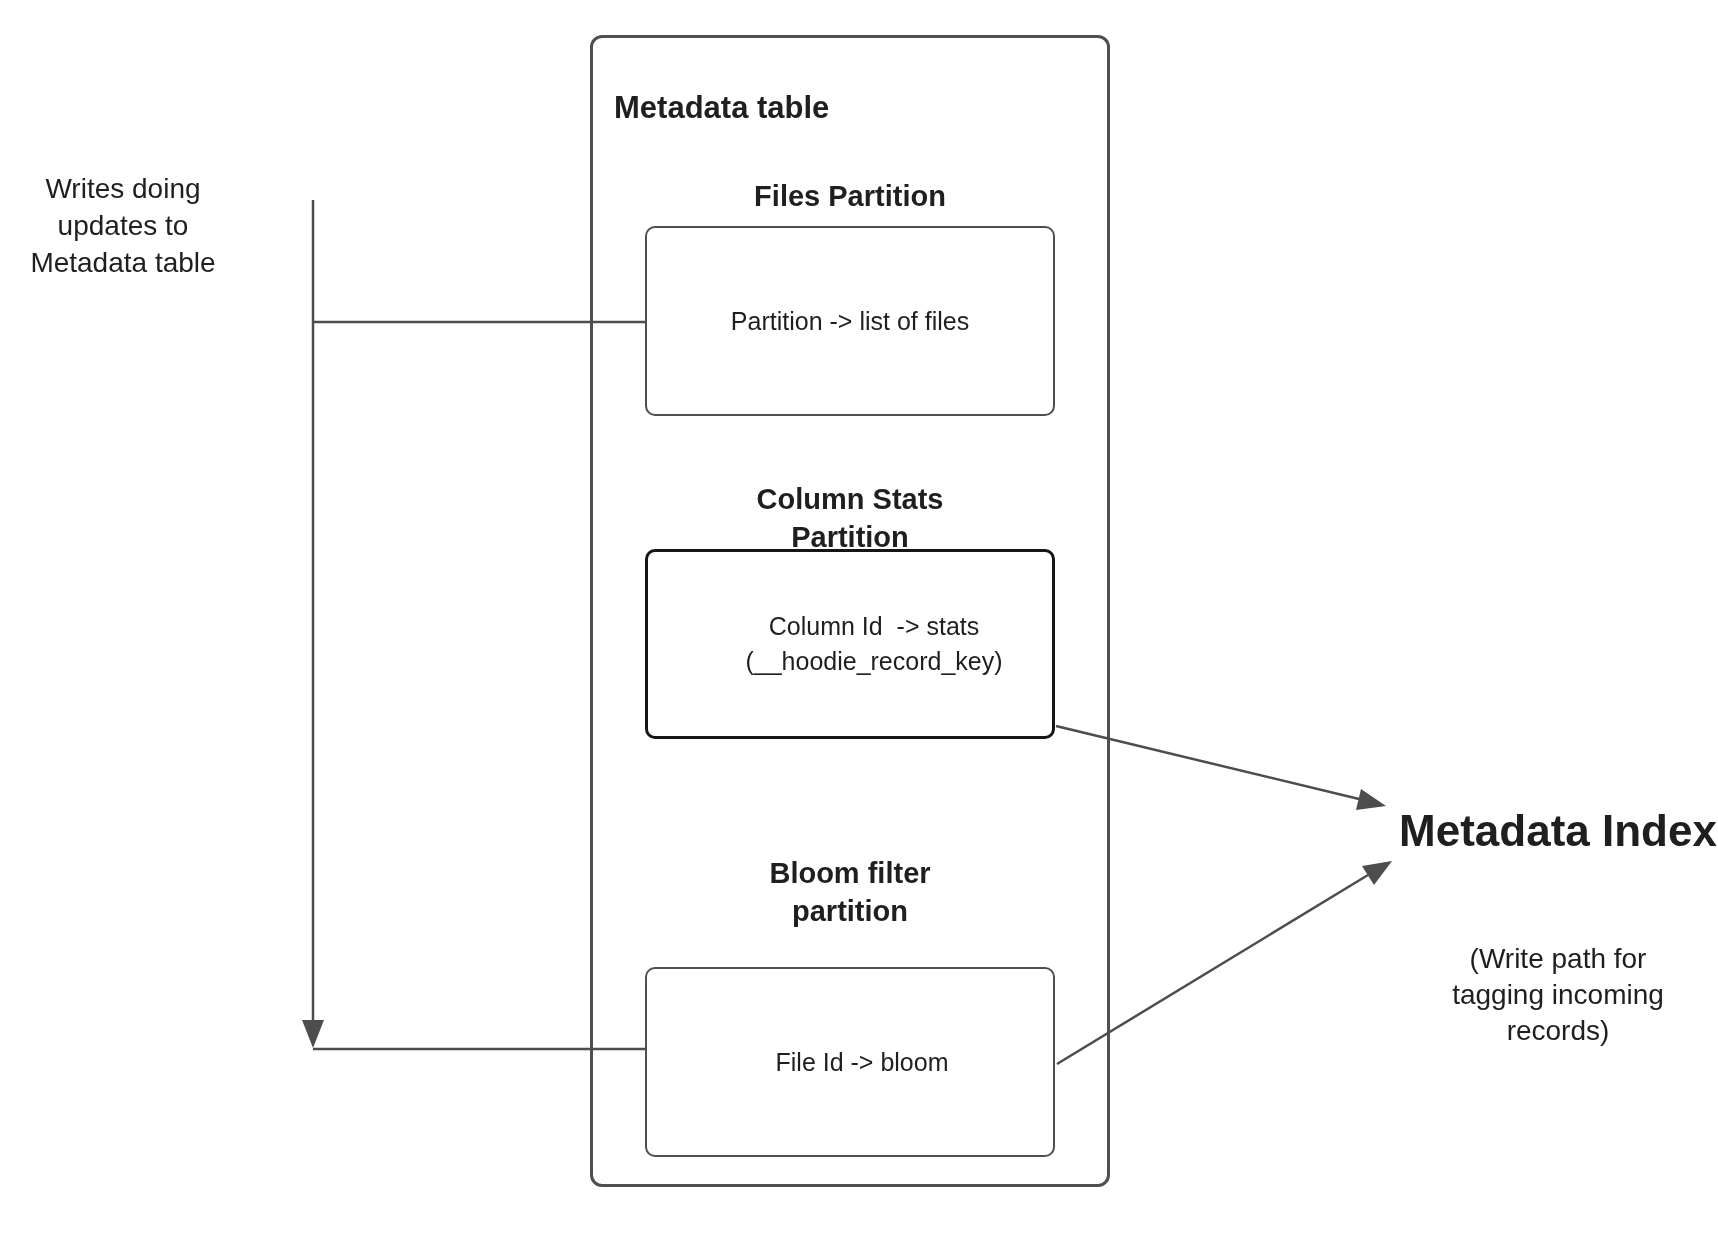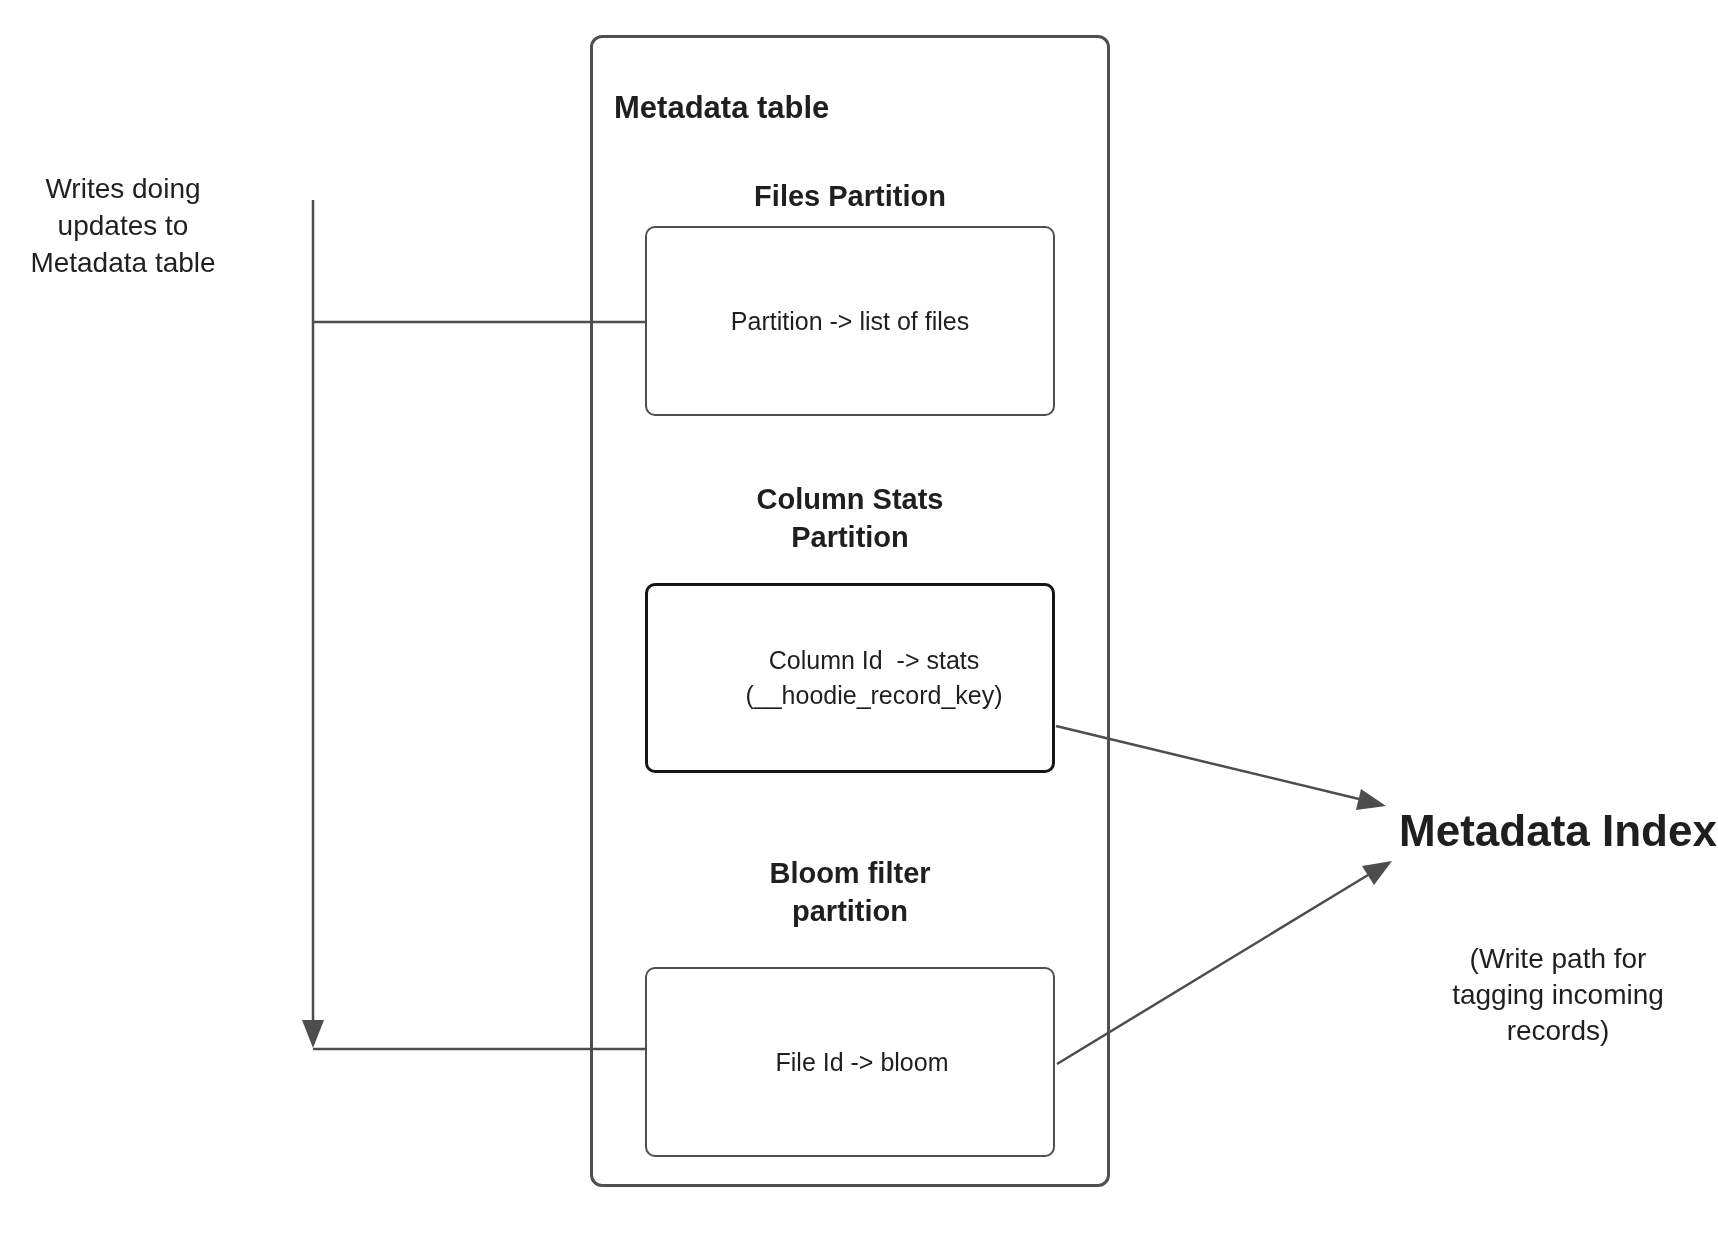--- a/index.html
+++ b/index.html
@@ -43,21 +43,21 @@
   .h-bloom{top:854px;}
 
   .part-box{
     left:645px;width:410px;height:190px;
     box-sizing:border-box;border-radius:10px;
     background:var(--background);
     display:flex;align-items:center;justify-content:center;
     font-size:25px;line-height:35px;
   }
   .b-files{top:226px;border:2.5px solid var(--box_border);}
-  .b-stats{top:583px;border:3.5px solid var(--stats_box_border);padding-left:48px;}
+  .b-stats{top:549px;border:3.5px solid var(--stats_box_border);padding-left:48px;}
   .b-bloom{top:967px;border:2.5px solid var(--box_border);padding-left:24px;}
 
   .index-title{
     left:1398px;top:806px;width:320px;
     font-size:44px;font-weight:bold;
   }
   .index-sub{
     left:1398px;top:893px;width:320px;
     font-size:28px;line-height:36px;margin-top:48px;
   }

